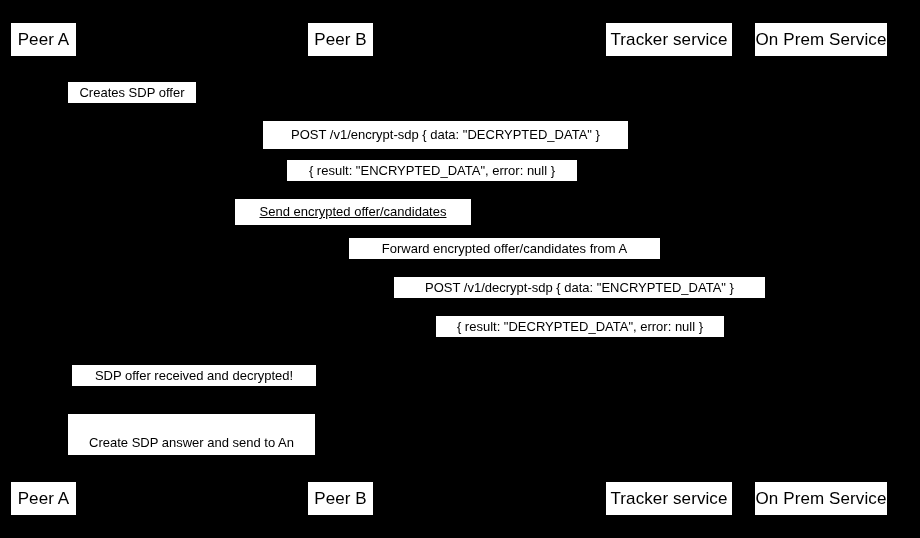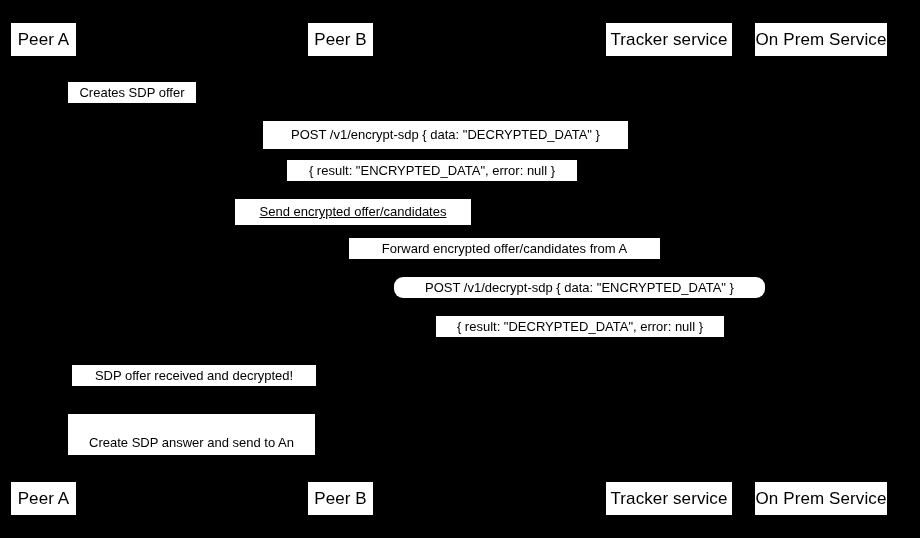--- a/index.html
+++ b/index.html
@@ -85,21 +85,21 @@
   <div class="msg-label" style="left:68px; top:82px; width:128px; height:21px;">Creates SDP offer</div>
 
   <div class="msg-label" style="left:251px; top:121px; width:365px; height:28px;margin-left:12px;">POST /v1/encrypt-sdp { data: "DECRYPTED_DATA" }</div>
 
   <div class="msg-label" style="left:287px; top:160px; width:290px; height:21px;">{ result: "ENCRYPTED_DATA", error: null }</div>
 
   <div class="msg-label" style="left:235px; top:199px; width:236px; height:26px;text-decoration:underline;">Send encrypted offer/candidates</div>
 
   <div class="msg-label" style="left:349px; top:238px; width:311px; height:21px;">Forward encrypted offer/candidates from A</div>
 
-  <div class="msg-label" style="left:394px; top:277px; width:371px; height:21px;border-radius:9px;">POST /v1/decrypt-sdp { data: "ENCRYPTED_DATA" }</div>
+  <div class="msg-label" style="left:394px; top:277px; width:371px; height:21px;">POST /v1/decrypt-sdp { data: "ENCRYPTED_DATA" }</div>
 
   <div class="msg-label" style="left:436px; top:316px; width:288px; height:21px;">{ result: "DECRYPTED_DATA", error: null }</div>
 
   <div class="msg-label" style="left:72px; top:365px; width:244px; height:21px;">SDP offer received and decrypted!</div>
 
   <div class="msg-label multiline" style="left:68px; top:414px; width:247px; height:41px;">
     <span class="line">Create SDP answer and send to An</span>
   </div>
 
   <div class="participant-box" style="left:10px; top:481px; width:67px; height:35px;">

